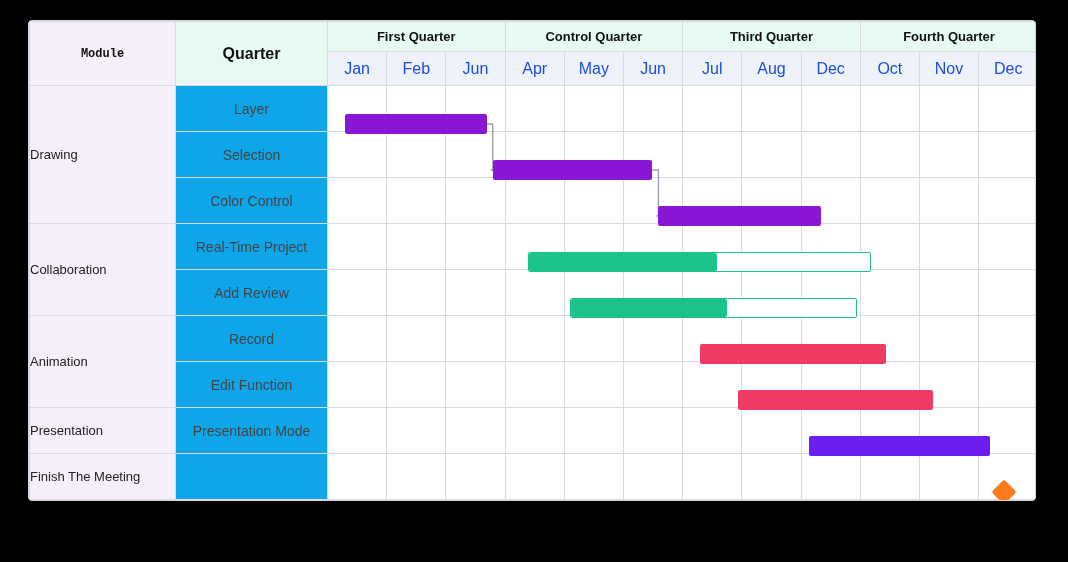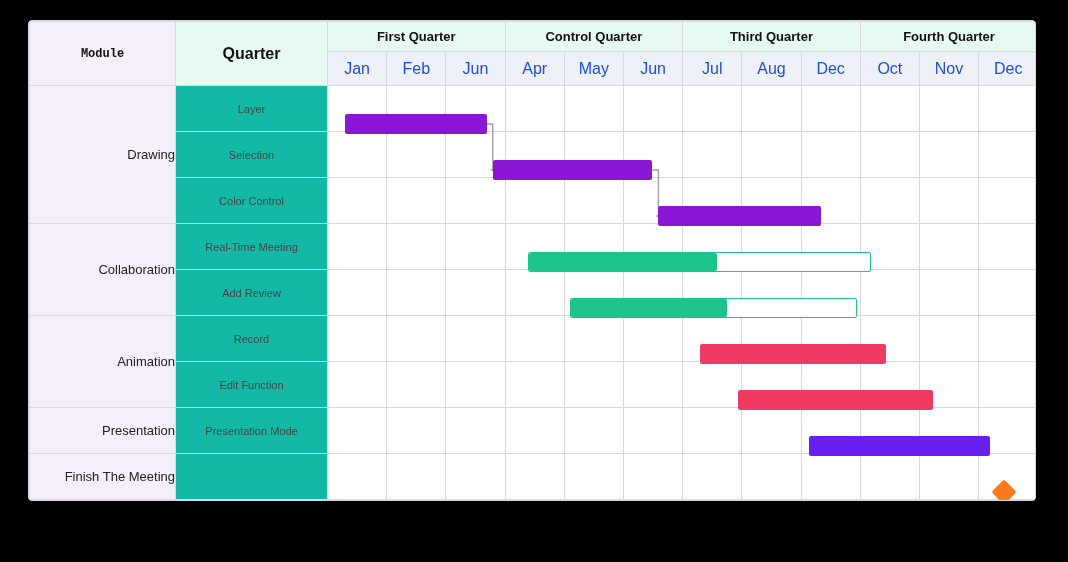--- a/index.html
+++ b/index.html
@@ -63,28 +63,28 @@
     font-family: Liberation Mono, monospace;
   }
   th.function-head {
     background: #e6faf2;
     font-size: 16px;
     font-weight: 800;
   }
 
   td.module-cell {
     background: #f6effa;
-    text-align: right;
+    text-align: left;
     font-size: 13px;
     font-weight: 500;
   }
   td.function-cell {
-    background: #14b8a6;
+    background: #0ea5e9;
     text-align: center;
-    font-size: 11px;
+    font-size: 14px;
     color: #444;
     height: 46px;
   }
   td.lane {
     background: #fff;
     height: 46px;
     padding: 0;
   }
 
   .bars-layer {
@@ -207,21 +207,21 @@
             <td class="lane"></td>
             <td class="lane"></td>
             <td class="lane"></td>
             <td class="lane"></td>
             <td class="lane"></td>
             <td class="lane"></td>
             <td class="lane"></td>
           </tr>
           <tr>
             <td class="module-cell" rowspan="2">Collaboration</td>
-            <td class="function-cell">Real-Time Meeting</td>
+            <td class="function-cell">Real-Time Project</td>
             <td class="lane"></td>
             <td class="lane"></td>
             <td class="lane"></td>
             <td class="lane"></td>
             <td class="lane"></td>
             <td class="lane"></td>
             <td class="lane"></td>
             <td class="lane"></td>
             <td class="lane"></td>
             <td class="lane"></td>

